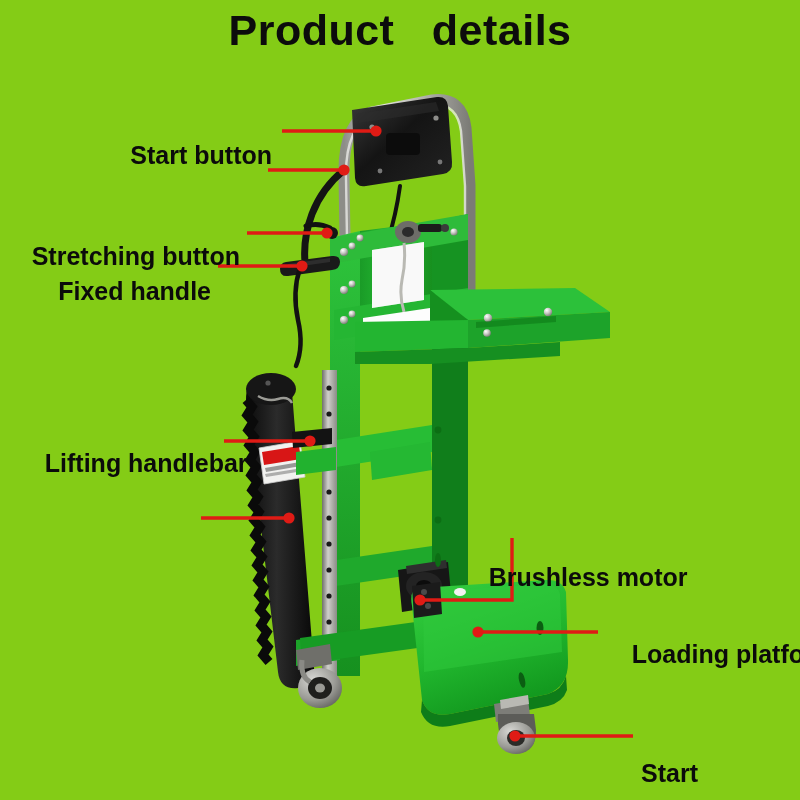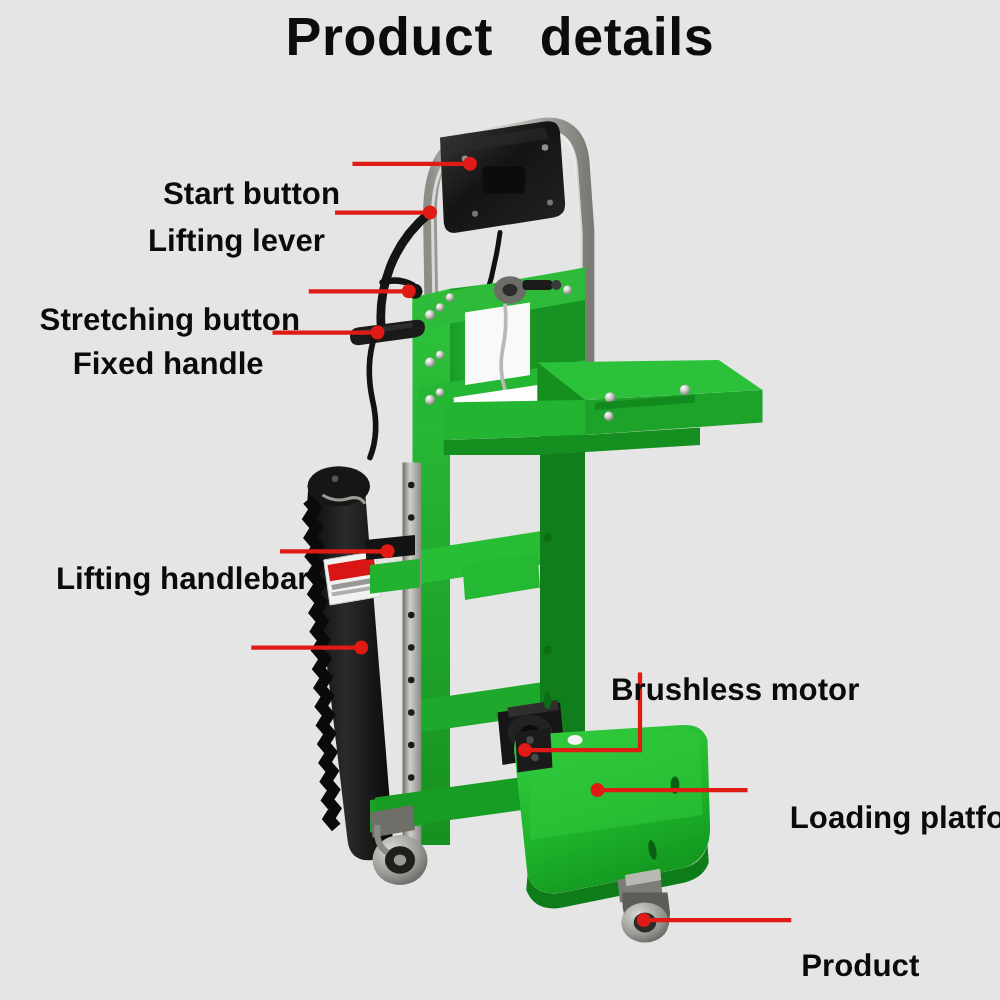--- a/index.html
+++ b/index.html
@@ -2,21 +2,21 @@
 <html><head>
 <meta charset="utf-8">
 <style>
   html,body{margin:0;padding:0;}
   body{
     width:800px;height:800px;
     background:#ffffff;
     font-family:"Liberation Sans","DejaVu Sans",sans-serif;
     overflow:hidden;
   }
-  #page{position:relative;width:800px;height:800px;background:#e5e5e5;}
+  #page{position:relative;width:800px;height:800px;background:#84cc16;}
 
   
   .page-title{
     position:absolute;
     top:6px;left:0;width:800px;
     text-align:center;
     font-size:43px;
     font-weight:bold;
     color:#0c0c0c;
     letter-spacing:0.5px;
@@ -295,36 +295,33 @@
         <line x1="598" y1="632" x2="478" y2="632" stroke="#e01b15" stroke-width="3.4"></line>
         <circle cx="478" cy="632" r="5.6" fill="#e01b15"></circle>
         <line x1="633" y1="736" x2="515" y2="736" stroke="#e01b15" stroke-width="3.4"></line>
         <circle cx="515" cy="736" r="5.6" fill="#e01b15"></circle>
       </g>
   </svg>
 
   <div class="callout right-al" style="right: 528px; left: auto; top: 115px;">
     <span>Start button</span>
   </div>
-  <div class="callout right-al" style="right: 540px; left: auto; top: 153px;">
-    <span>Lifting lever</span>
-  </div>
   <div class="callout right-al" style="right: 589px; left: auto; top: 251px;">
     <span>Fixed handle</span>
   </div>
   <div class="callout right-al" style="right: 560px; left: auto; top: 216px;">
     <span>Stretching button</span>
   </div>
   <div class="callout left-al" style="left: 17px; top: 423px;">
     <span>Lifting handlebar</span>
   </div>
-  <div class="callout left-al" style="left: 461px; top: 512px;">
+  <div class="callout left-al" style="left: 461px; top: 537px;">
     <span>Brushless motor</span>
   </div>
   <div class="callout left-al" style="left: 604px; top: 614px;">
     <span>Loading platform</span>
   </div>
   <div class="callout left-al two-line" style="left: 641px; top: 703px;">
-    <div>Product</div>
+    <div>Start</div>
     
   </div>
 
 </div>
 
 </body></html>

